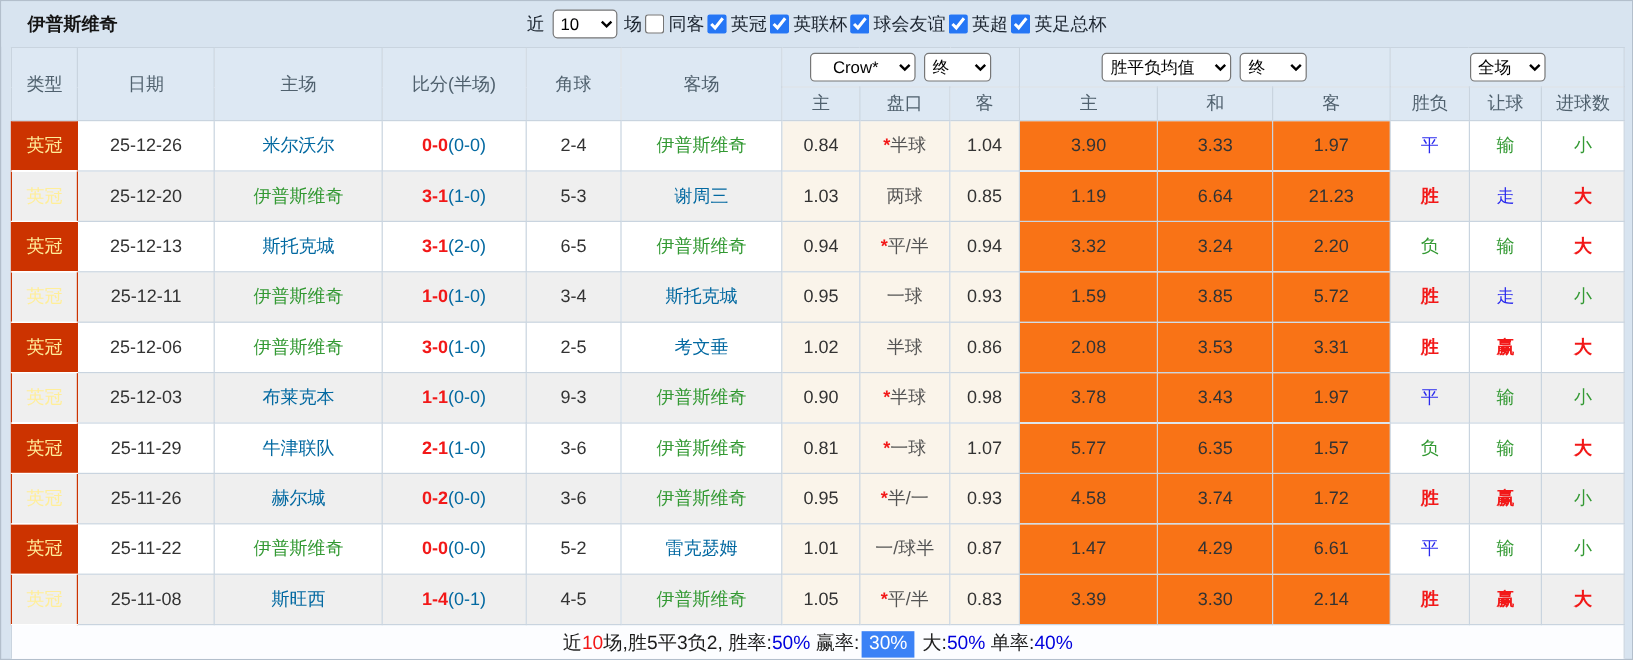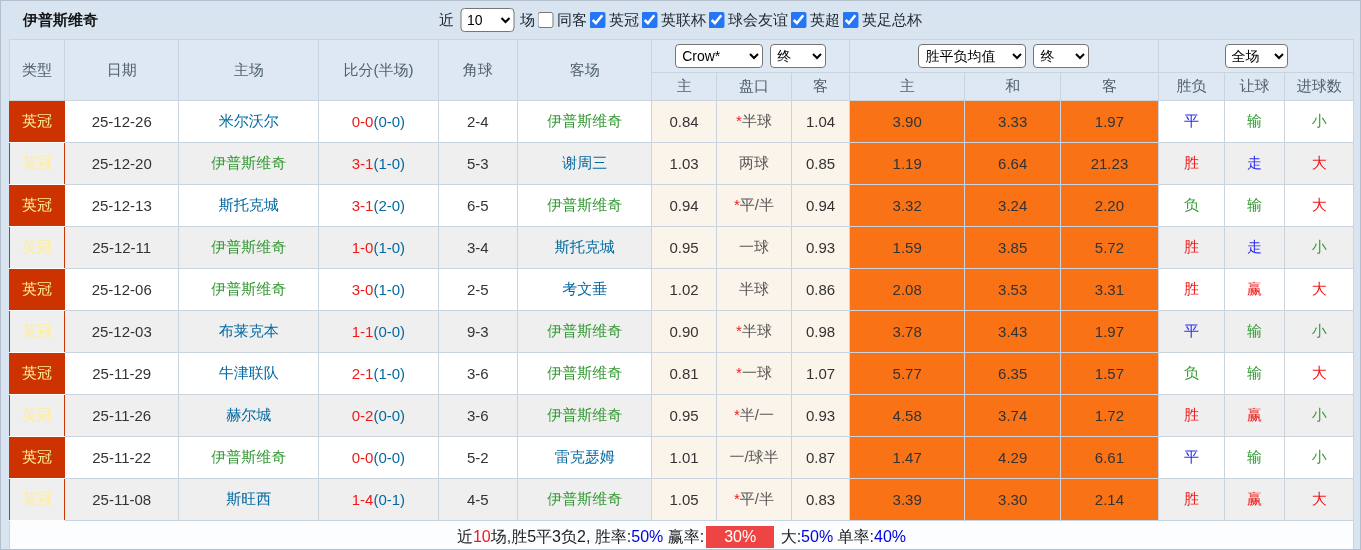--- a/index.html
+++ b/index.html
@@ -38,44 +38,44 @@
     background:#fff;table-layout:fixed;
   }
   th,td{
     border:1px solid #c9d4df;text-align:center;
     overflow:hidden;white-space:nowrap;padding:0;
   }
   thead th{background:#dde8f3;color:#50616e;font-weight:normal;font-size:15px;}
   tr.hrow1 th{height:32px;}
   tr.hrow2 th{height:27px;}
   .grp-selects{display:flex;align-items:center;justify-content:center;gap:7px;}
-  .sel-book{width:88px;}
+  .sel-book{width:88px;text-align:center;}
   .sel-state{width:56px;}
   .sel-avg{width:108px;}
   .sel-scope{width:63px;}
   tbody td{height:41px;font-size:15px;color:#333;}
   tr.alt td{background:#efefef;}
   td.lg{background:#cc3300;border-color:#ffffff #cc3300;}
   td.lg span{color:#ffee99;font-size:15px;}
   tbody td.odds{background:#faf4ea;}
   tbody td.avg{background:#f97316;}
   td.hcap{color:#555;}
-  .c-red{color:#f21818;}
+  .c-red{color:#f21818;font-weight:bold;}
   .c-dark{color:#0369a1;}
   .c-green{color:#339933;}
   .c-blue{color:#2b2bee;}
   tfoot td{
     height:31px;background:#fcfdff;border:1px solid #c9d4df;
     border-top:1px solid #c9d4df;font-size:16px;color:#1d1d1d;
   }
   .f-blue{color:#0000dd;}
   .f-red{color:#f21818;}
   .pct-badge{
-    background:#ef4444;color:#ffffff;
-    display:inline-block;padding:2px 18px;margin:0 2px;
+    background:#3b82f6;color:#ffffff;
+    display:inline-block;padding:2px 6px;margin:0 2px;
   }
 </style>
 </head>
 <body>
 
 <div class="topbar">
   <span class="title">伊普斯维奇</span>
   <div class="controls">
     <span class="lbl">近</span>
     <select class="sel-count">

